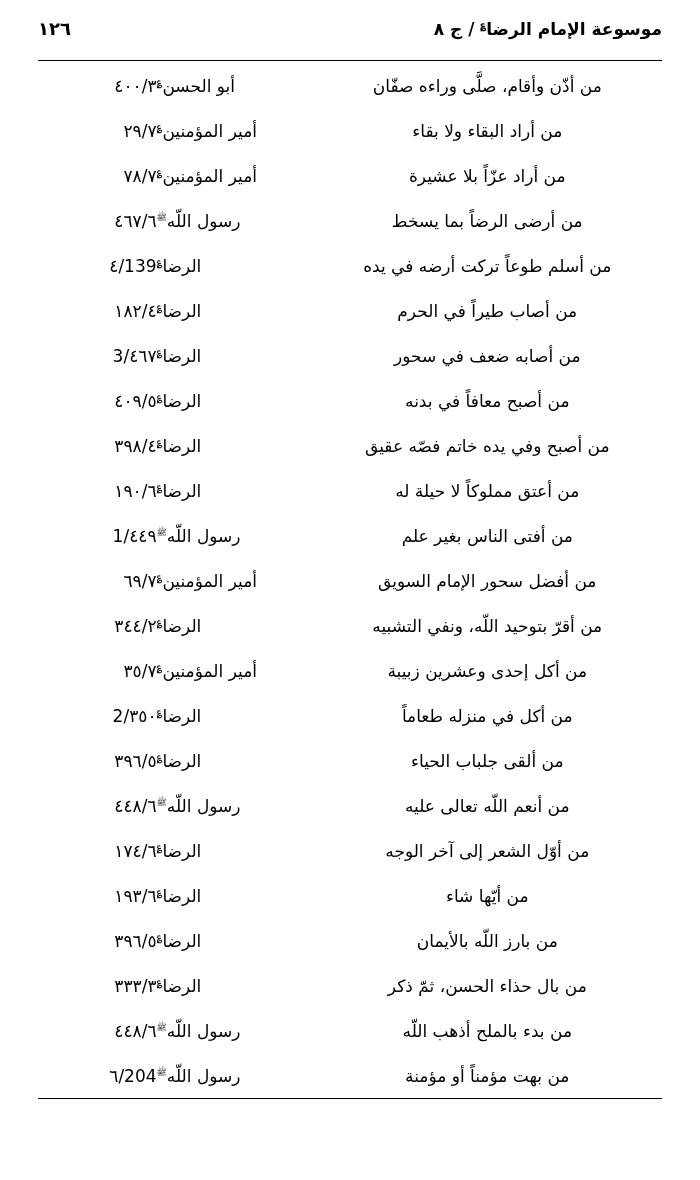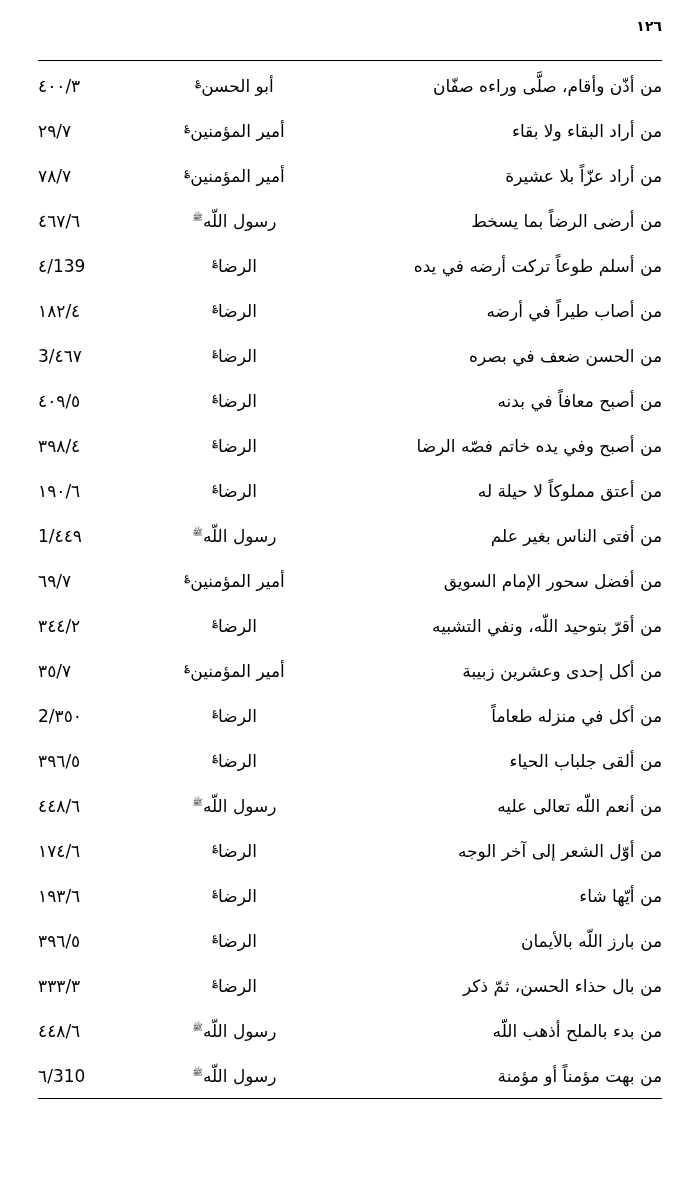--- a/index.html
+++ b/index.html
@@ -34,21 +34,21 @@
     padding-top: 18px;
     box-sizing: border-box;
   }
   .header-title {
     font-size: 17px;
     font-weight: bold;
     letter-spacing: 0;
     white-space: nowrap;
   }
   .header-page {
-    font-size: 14px;
+    font-size: 18px;
     font-weight: bold;
     direction: rtl;
   }
 
   .rule {
     border: none;
     border-top: 1.3px solid #000;
     margin: 4px 0 0 0;
     height: 0;
   }
@@ -67,31 +67,31 @@
   table.index-table td {
     padding: 0;
     vertical-align: middle;
     height: 45px;
     font-size: 17px;
     white-space: nowrap;
     overflow: hidden;
   }
   td.c-title {
     width: 56%;
-    text-align: right;
+    text-align: center;
     padding-left: 6px;
     padding-right: 6px;
   }
   td.c-source {
     width: 25%;
-    text-align: center;
+    text-align: left;
   }
   td.c-ref {
     width: 19%;
-    text-align: left;
+    text-align: right;
     direction: rtl;
   }
 
   .honorific {
     font-size: 10px;
     vertical-align: super;
     letter-spacing: -0.5px;
   }
   .honorific-sm {
     font-size: 8.5px;
@@ -103,20 +103,24 @@
     display: inline-block;
     white-space: nowrap;
   }
 </style>
 </head>
 <body>
 
 <div class="page">
 
   <div class="header">
+    <div class="header-title">
+      <span>موسوعة الإمام الرضا</span><span class="honorific">؏</span>
+      <span>/ ج ٨</span>
+    </div>
     <div class="header-page">١٢٦</div>
   </div>
 
   <hr class="rule">
 
   <table class="index-table">
     <tbody>
       <tr>
         <td class="c-title">من أذّن وأقام، صلَّى وراءه صفّان</td>
         <td class="c-source"><span class="source-wrap"><span>أبو الحسن</span><span class="honorific">؏</span></span></td>
@@ -136,36 +140,36 @@
         <td class="c-title">من أرضى الرضاً بما يسخط</td>
         <td class="c-source"><span class="source-wrap"><span>رسول اللّه</span><span class="honorific-sm">ﷺ</span></span></td>
         <td class="c-ref">٤٦٧/٦</td>
       </tr>
       <tr>
         <td class="c-title">من أسلم طوعاً تركت أرضه في يده</td>
         <td class="c-source"><span class="source-wrap"><span>الرضا</span><span class="honorific">؏</span></span></td>
         <td class="c-ref">139/٤</td>
       </tr>
       <tr>
-        <td class="c-title">من أصاب طيراً في أرضه</td>
+        <td class="c-title">من أصاب طيراً في الحرم</td>
         <td class="c-source"><span class="source-wrap"><span>الرضا</span><span class="honorific">؏</span></span></td>
         <td class="c-ref">١٨٢/٤</td>
       </tr>
       <tr>
-        <td class="c-title">من الحسن ضعف في بصره</td>
+        <td class="c-title">من أصابه ضعف في سحور</td>
         <td class="c-source"><span class="source-wrap"><span>الرضا</span><span class="honorific">؏</span></span></td>
         <td class="c-ref">٤٦٧/3</td>
       </tr>
       <tr>
         <td class="c-title">من أصبح معافاً في بدنه</td>
         <td class="c-source"><span class="source-wrap"><span>الرضا</span><span class="honorific">؏</span></span></td>
         <td class="c-ref">٤٠٩/٥</td>
       </tr>
       <tr>
-        <td class="c-title">من أصبح وفي يده خاتم فصّه الرضا</td>
+        <td class="c-title">من أصبح وفي يده خاتم فصّه عقيق</td>
         <td class="c-source"><span class="source-wrap"><span>الرضا</span><span class="honorific">؏</span></span></td>
         <td class="c-ref">٣٩٨/٤</td>
       </tr>
       <tr>
         <td class="c-title">من أعتق مملوكاً لا حيلة له</td>
         <td class="c-source"><span class="source-wrap"><span>الرضا</span><span class="honorific">؏</span></span></td>
         <td class="c-ref">١٩٠/٦</td>
       </tr>
       <tr>
         <td class="c-title">من أفتى الناس بغير علم</td>
@@ -223,20 +227,20 @@
         <td class="c-ref">٣٣٣/٣</td>
       </tr>
       <tr>
         <td class="c-title">من بدء بالملح أذهب اللّه</td>
         <td class="c-source"><span class="source-wrap"><span>رسول اللّه</span><span class="honorific-sm">ﷺ</span></span></td>
         <td class="c-ref">٤٤٨/٦</td>
       </tr>
       <tr>
         <td class="c-title">من بهت مؤمناً أو مؤمنة</td>
         <td class="c-source"><span class="source-wrap"><span>رسول اللّه</span><span class="honorific-sm">ﷺ</span></span></td>
-        <td class="c-ref">310/٦</td>
+        <td class="c-ref">204/٦</td>
       </tr>
     </tbody>
   </table>
 
   <hr class="rule rule-bottom">
 
 </div>
 
 </body></html>

